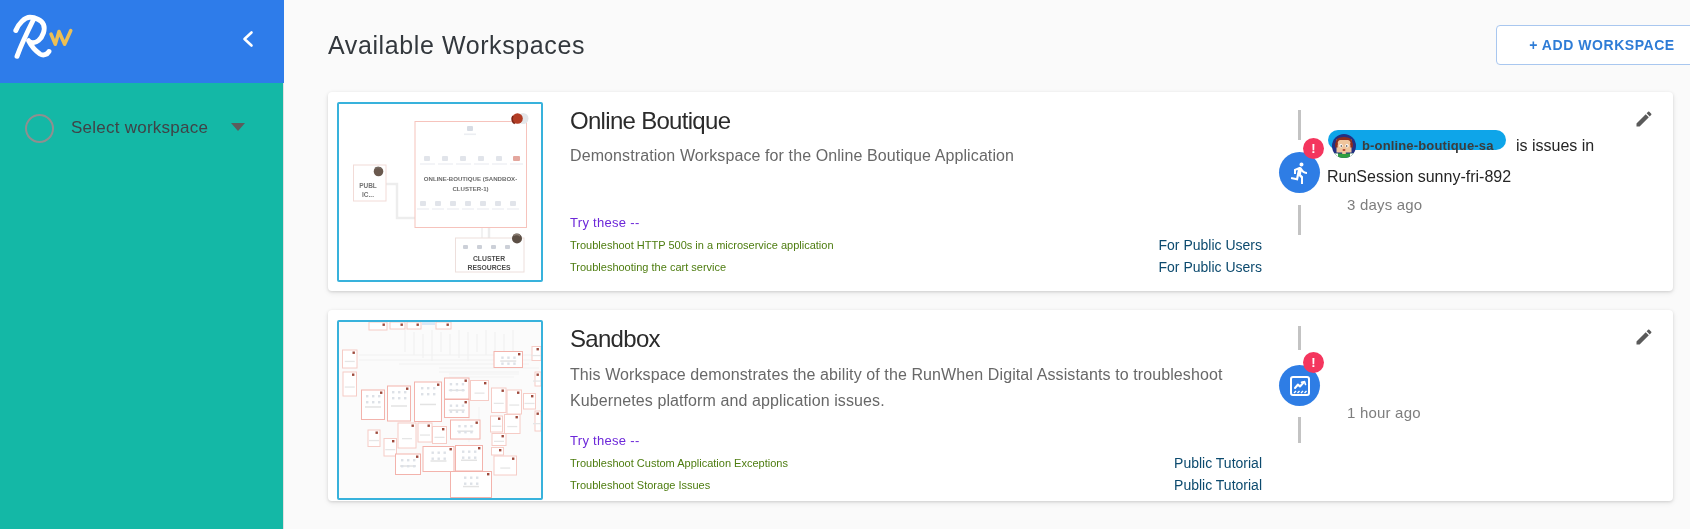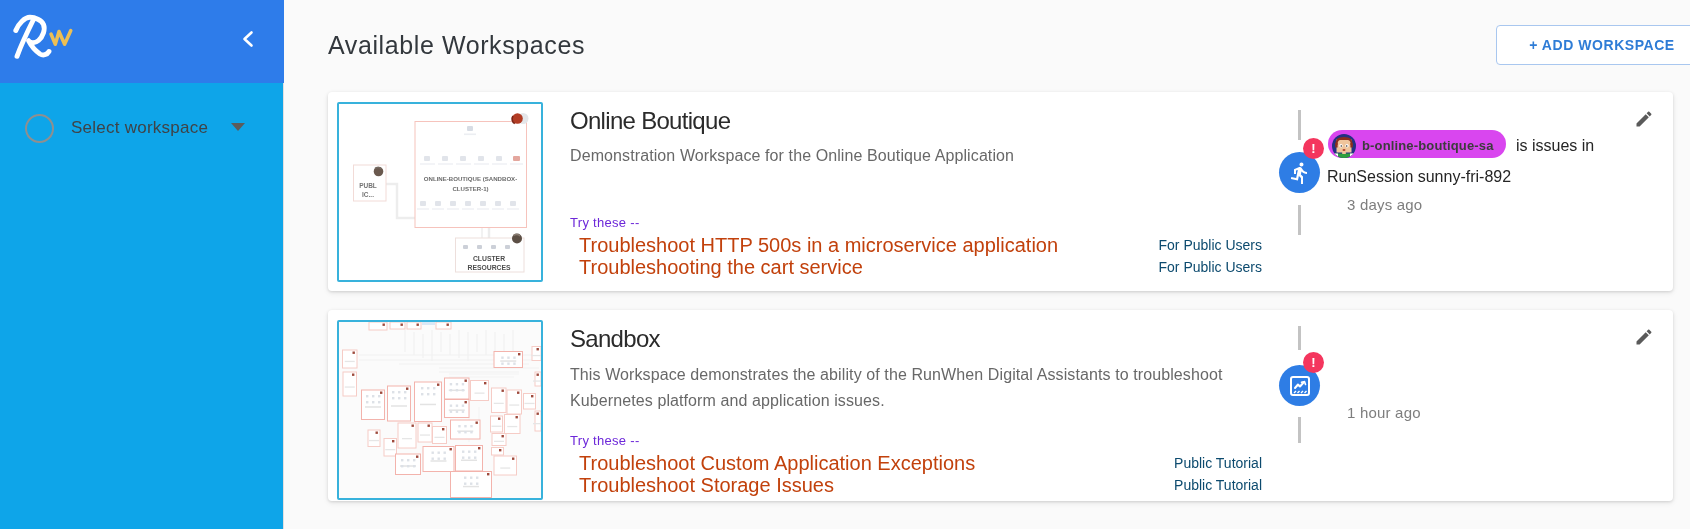--- a/index.html
+++ b/index.html
@@ -1,19 +1,19 @@
 <!DOCTYPE html>
 <html><head>
 <meta charset="utf-8">
 <style>
 * { margin:0; padding:0; box-sizing:border-box; }
 html,body { width:1690px; height:529px; overflow:hidden; background:#fafafa;
   font-family:"Liberation Sans", sans-serif; }
 
-#side { position:absolute; left:0; top:0; width:284px; height:529px; background:#0ea5e9;
+#side { position:absolute; left:0; top:0; width:284px; height:529px; background:#14b8a6;
   border-right:1px solid #e0e0e0; }
 #sidehead { position:absolute; left:0; top:0; width:284px; height:83px; background:#2e7cea; }
 #selcirc { position:absolute; left:25px; top:114px; width:29px; height:29px; border-radius:50%;
   border:2px solid #8f8f8f; }
 #seltext { position:absolute; left:71px; top:118px; font-size:17px; color:#3f4347; letter-spacing:0.25px; }
 #selcaret { position:absolute; left:231px; top:123px; width:0; height:0;
   border-left:7px solid transparent; border-right:7px solid transparent; border-top:8px solid #5c5c5c; }
 
 #h1 { position:absolute; left:328px; top:31px; font-size:25px; color:#33383d; letter-spacing:0.6px; }
 #addbtn { position:absolute; left:1496px; top:25px; width:212px; height:40px; background:#fff;
@@ -25,33 +25,33 @@
 #card2 { top:310px; height:191px; }
 .thumb { position:absolute; left:9px; top:10px; width:206px; height:180px; background:#fff;
   border:2px solid #38b2dc; border-radius:2px; }
 .title { position:absolute; left:242px; top:15px; font-size:24px; line-height:28px;
   color:#2b2b2b; letter-spacing:-0.7px; }
 .desc { position:absolute; left:242px; top:51px; font-size:16px; line-height:26px; color:#686868;
   letter-spacing:0.1px; width:700px; }
 .tryt { position:absolute; left:242px; top:123px; font-size:13px; color:#6d28d9; letter-spacing:0.3px; }
 .links { position:absolute; left:242px; top:142px; width:692px; }
 .lrow { position:relative; height:22px; }
-.lrow a { position:absolute; left:9px; top:0; font-size:20px; line-height:22px; color:#c2410c;
+.lrow a { position:absolute; left:0; top:0; font-size:11px; line-height:22px; color:#4d7c0f;
   text-decoration:none; }
 .lrow .lbl { position:absolute; right:0; top:0; font-size:14px; line-height:23px; color:#0c4a6e; }
 
 .tl { position:absolute; width:3px; background:#c3c3c3; left:970px; }
 .bluec { position:absolute; left:951px; width:41px; height:41px; border-radius:50%; background:#2e7de5; }
 .bluec svg { position:absolute; left:50%; top:50%; transform:translate(-50%,-50%); }
 .badge { position:absolute; left:975px; width:21px; height:21px; border-radius:50%; background:#f4365e;
   color:#fff; font-size:13px; font-weight:bold; text-align:center; line-height:21px; }
 .pencil { position:absolute; left:1306px; top:17px; }
 .ago { position:absolute; left:1019px; font-size:15px; color:#7e7e7e; letter-spacing:0.2px; }
 
-#chip { position:absolute; left:1000px; top:38px; height:28px; background:#d946ef; border-radius:16px;
+#chip { position:absolute; left:1000px; top:38px; height:20px; background:#0ea5e9; border-radius:16px;
   padding:0 12px 0 34px; font-size:13px; font-weight:bold; color:#3c3c3c; line-height:32px; letter-spacing:0.15px; }
 #chip svg.av { position:absolute; left:4px; top:4px; }
 #isactive { position:absolute; left:1188px; top:45px; font-size:16px; color:#252525; }
 #runsess { position:absolute; left:999px; top:76px; font-size:16px; color:#252525; }
 
 #slotext { position:absolute; left:1000px; top:36px; width:300px; font-size:16px; line-height:26px; color:#252525; }
 #slotext a { color:#1a73e8; text-decoration:underline; }
 </style>
 </head>
 <body>

